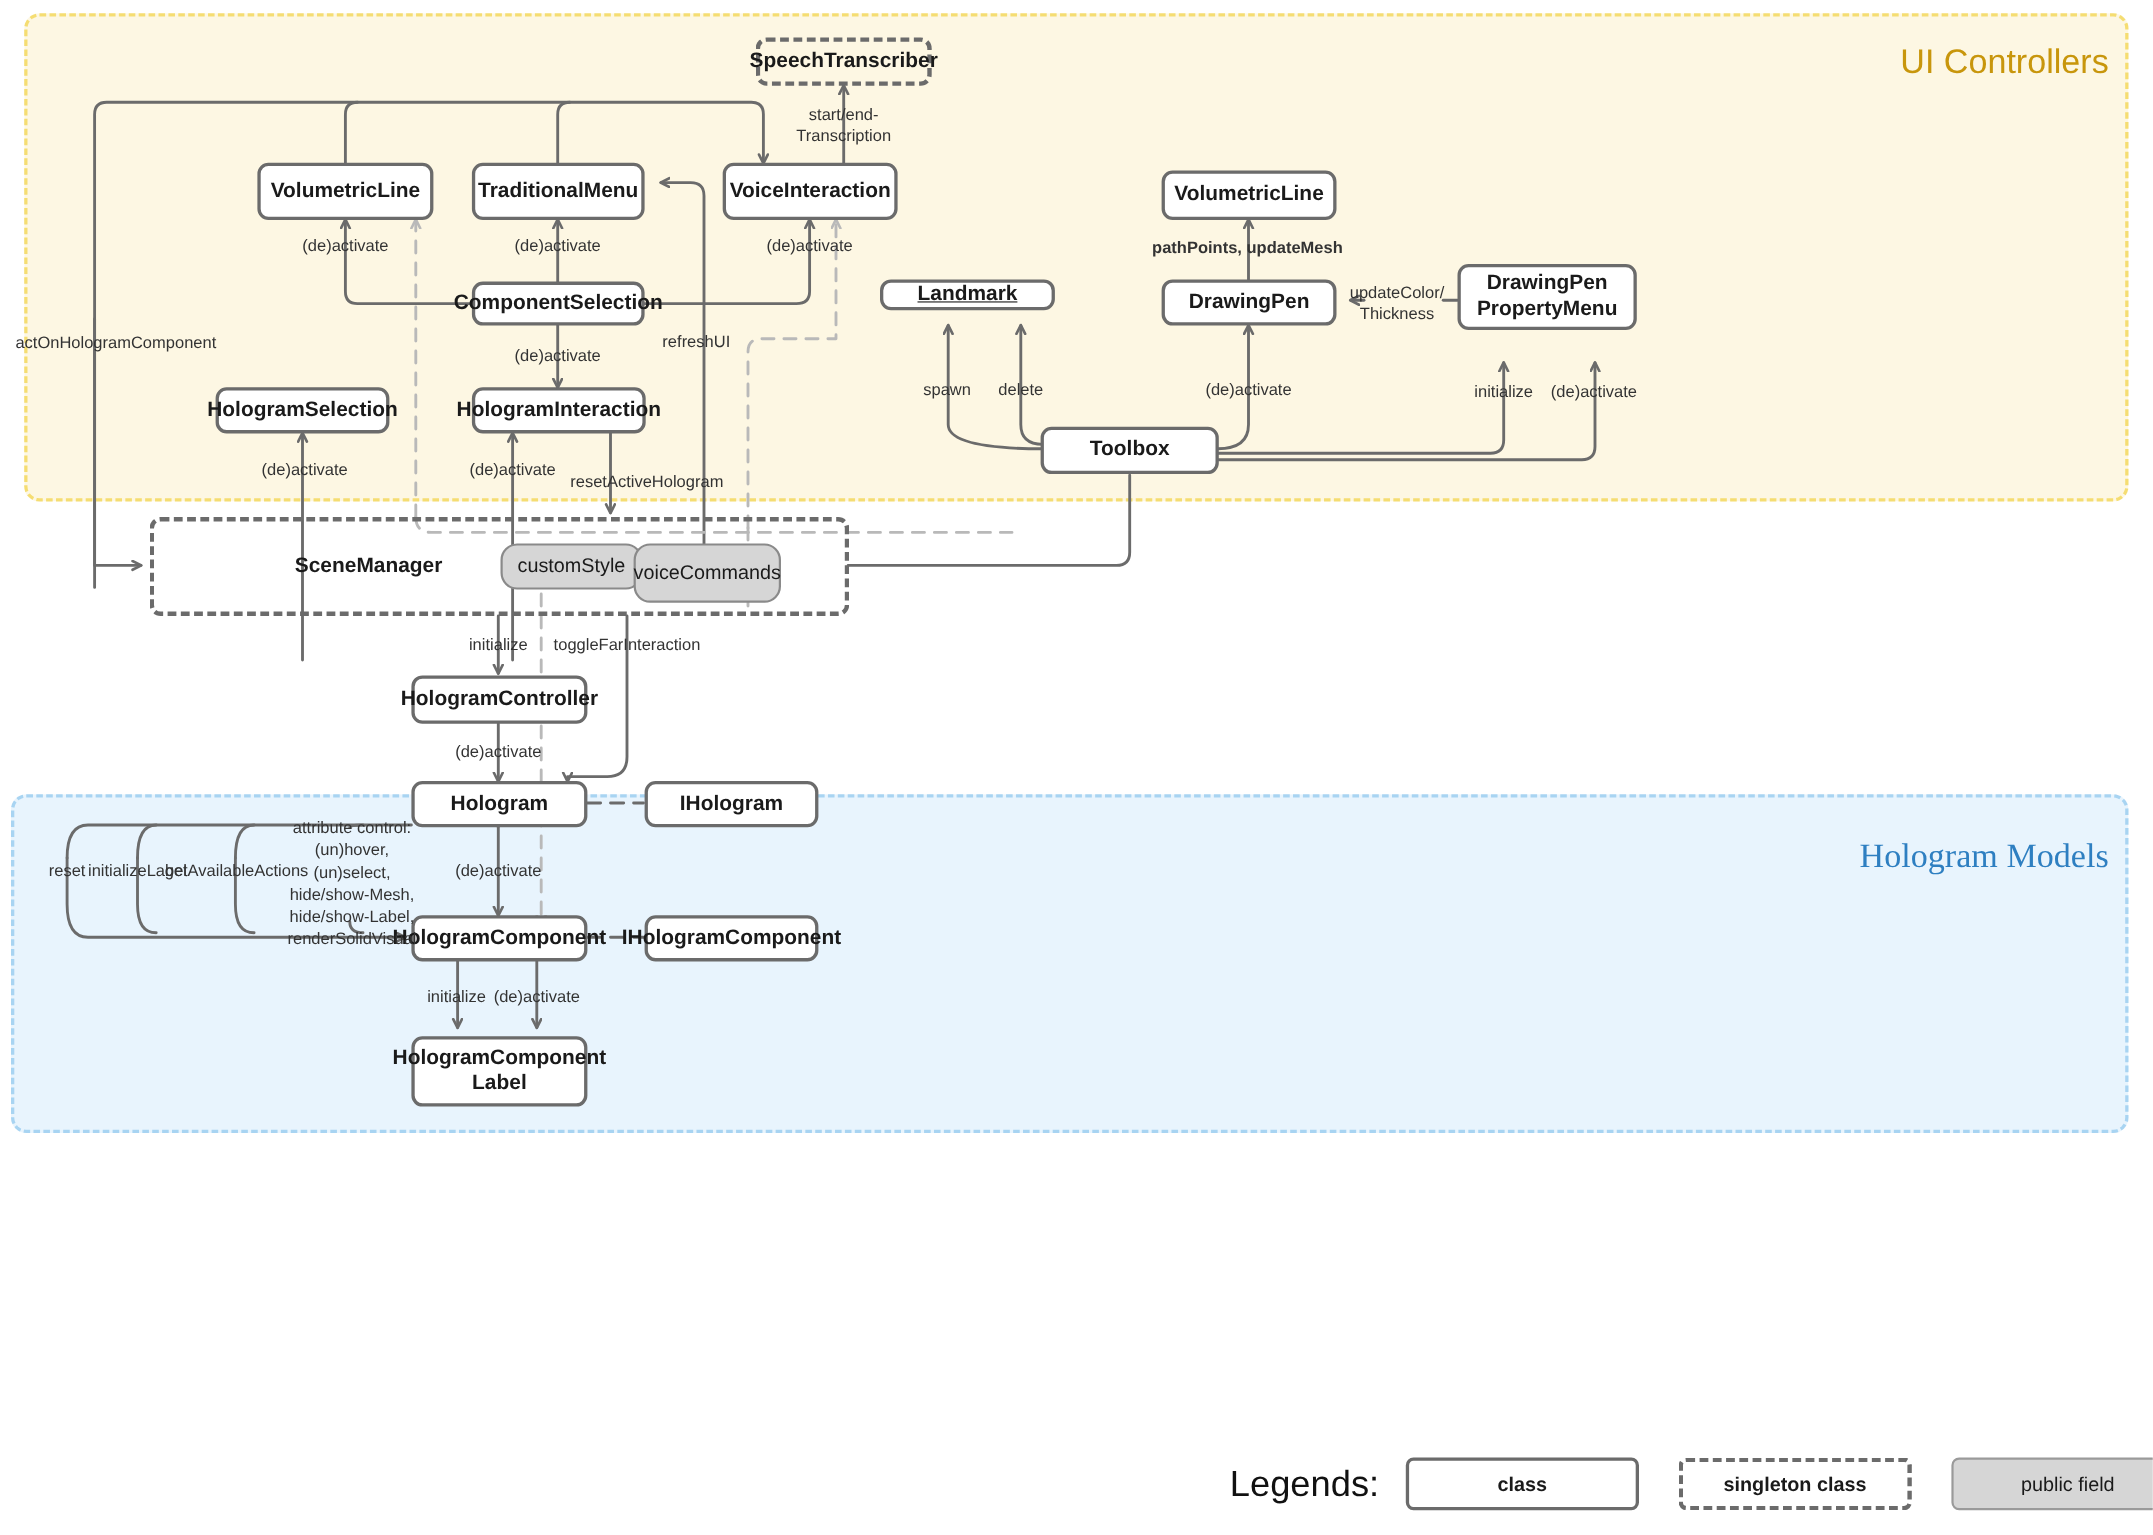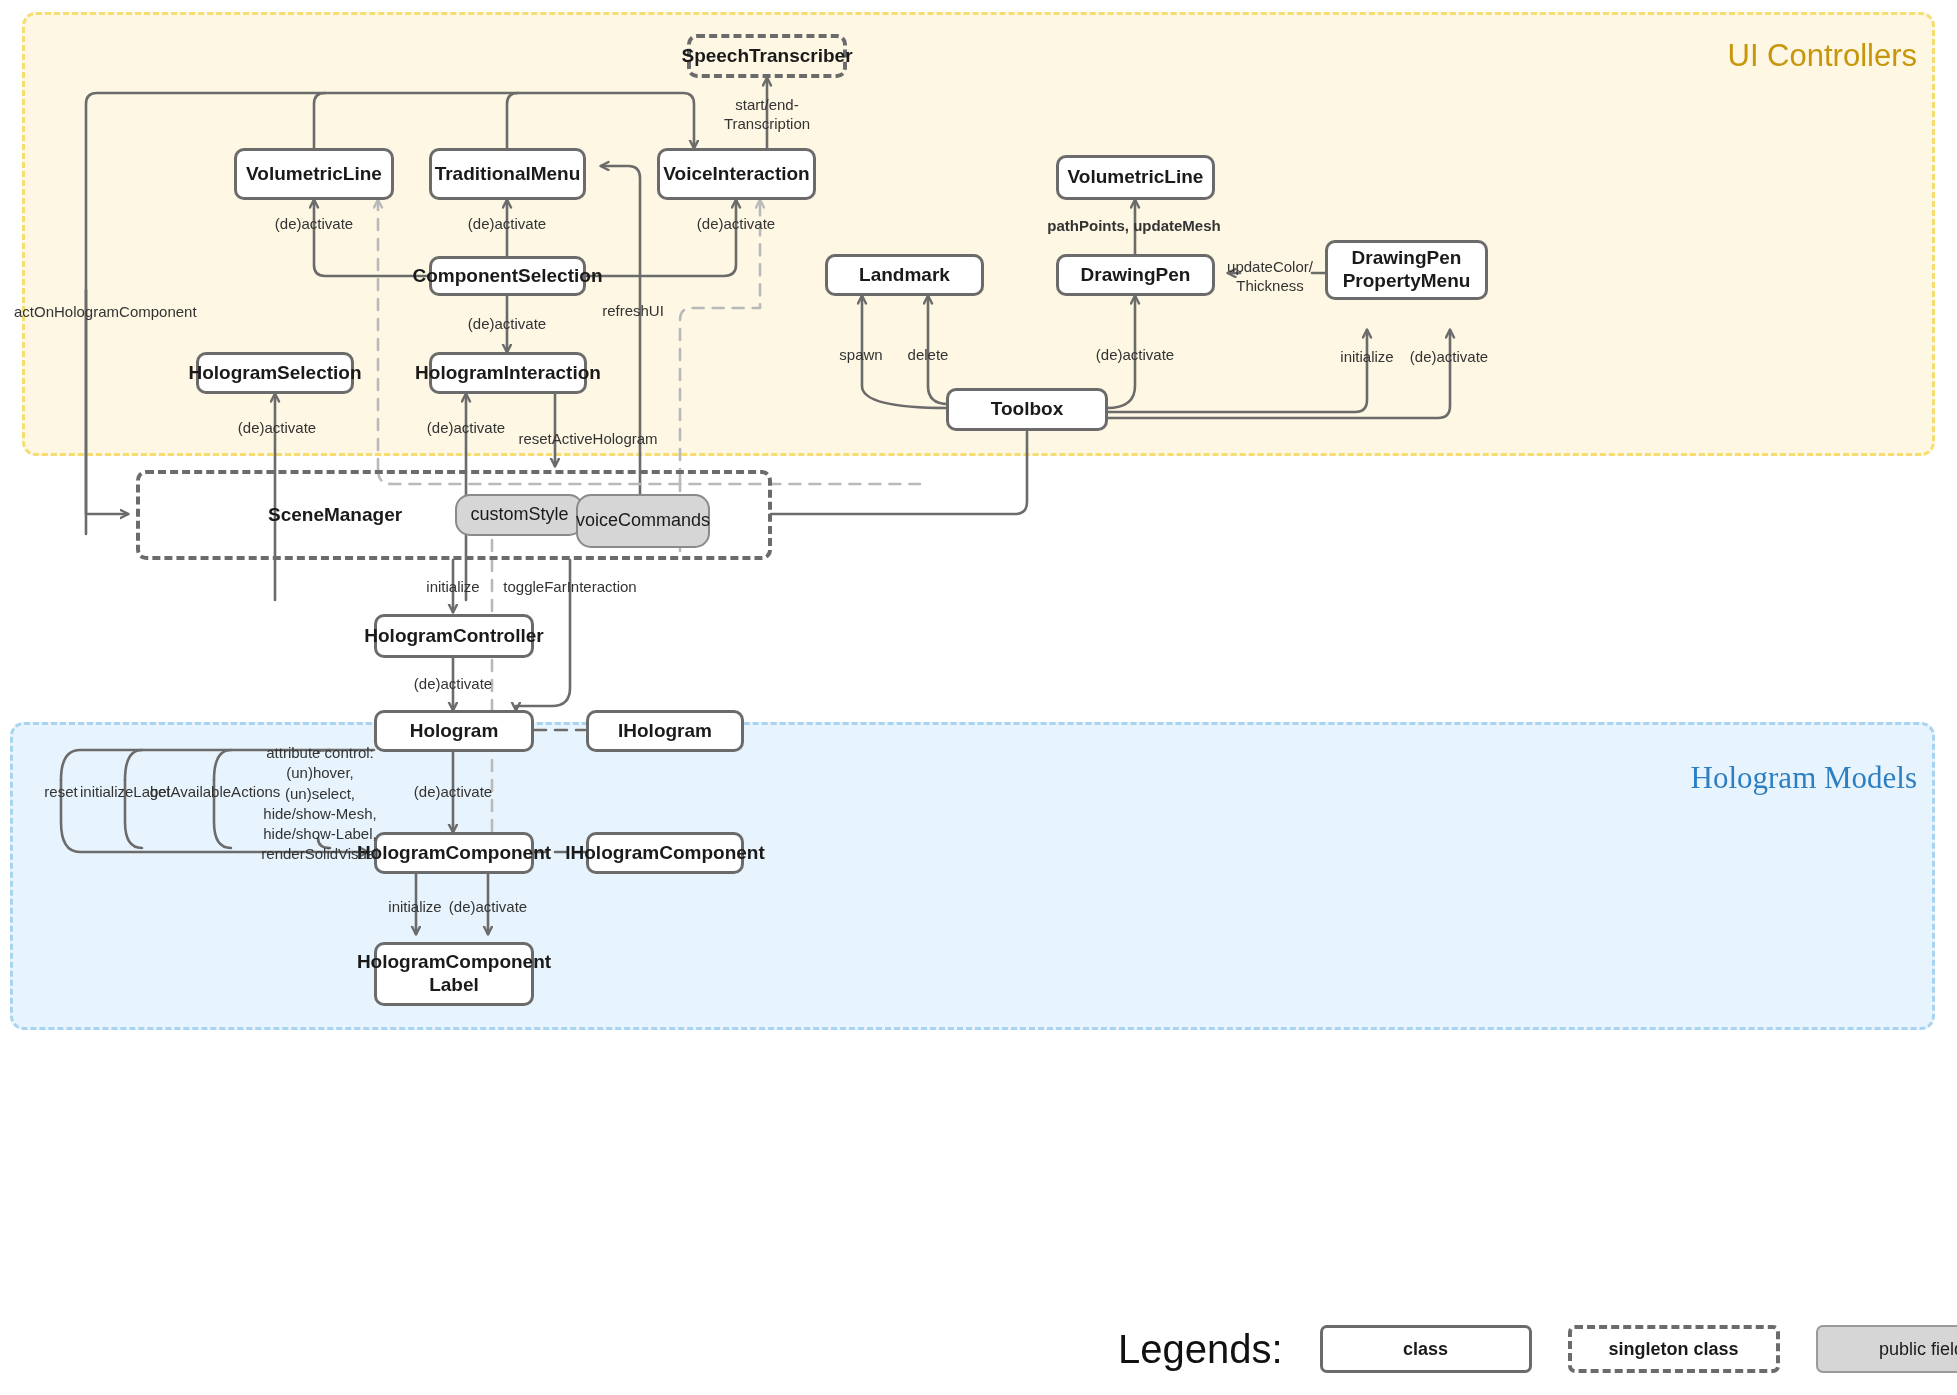--- a/index.html
+++ b/index.html
@@ -42,21 +42,21 @@
 
   
   .elabel{
     position:absolute;font-size:15px;color:#333333;line-height:1.25;
     white-space:pre;
   }
   .elabel.ctr{transform:translateX(-50%);text-align:center;}
 
   
   .legend{position:absolute;left:1118px;top:1325px;display:flex;align-items:center;gap:0;}
-  .legend-title{font-size:40px;color:#111;margin-right:37px;white-space:nowrap;}
+  .legend-title{font-size:33px;color:#111;margin-right:24px;white-space:nowrap;}
   .legend-box{
     box-sizing:border-box;width:212px;height:48px;display:flex;align-items:center;
     justify-content:center;font-size:18px;font-weight:bold;color:#1a1a1a;border-radius:7px;text-align:center;
   }
   .legend-class{background:#fff;border:3px solid #6b6b6b;margin-right:36px;}
   .legend-singleton{background:transparent;border:4px dashed #6b6b6b;margin-right:36px;}
   .legend-field{background:#d6d6d6;border:2px solid #9a9a9a;font-weight:normal;}
 
   svg.wires{position:absolute;left:0;top:0;width:1957px;height:1395px;pointer-events:none;}
 </style>
@@ -166,21 +166,21 @@
   <div class="node" style="left:234px;top:148px;width:160px;height:52px;">VolumetricLine</div>
 
   <div class="node" style="left:429px;top:148px;width:157px;height:52px;">TraditionalMenu</div>
 
   <div class="node" style="left:657px;top:148px;width:159px;height:52px;">VoiceInteraction</div>
 
   <div class="node" style="left:1056px;top:155px;width:159px;height:45px;">VolumetricLine</div>
 
   <div class="node" style="left:429px;top:256px;width:157px;height:40px;">ComponentSelection</div>
 
-  <div class="node" style="left:825px;top:254px;width:159px;height:42px;">Landmark</div>
+  <div class="node" style="left:800px;top:254px;width:159px;height:28px;text-decoration:underline;">Landmark</div>
 
   <div class="node" style="left:1056px;top:254px;width:159px;height:42px;">DrawingPen</div>
 
   <div class="node" style="left:1325px;top:240px;width:163px;height:60px;white-space:pre-line;">DrawingPen
 PropertyMenu</div>
 
   <div class="node" style="left:196px;top:352px;width:158px;height:42px;">HologramSelection</div>
 
   <div class="node" style="left:429px;top:352px;width:158px;height:42px;">HologramInteraction</div>
 

